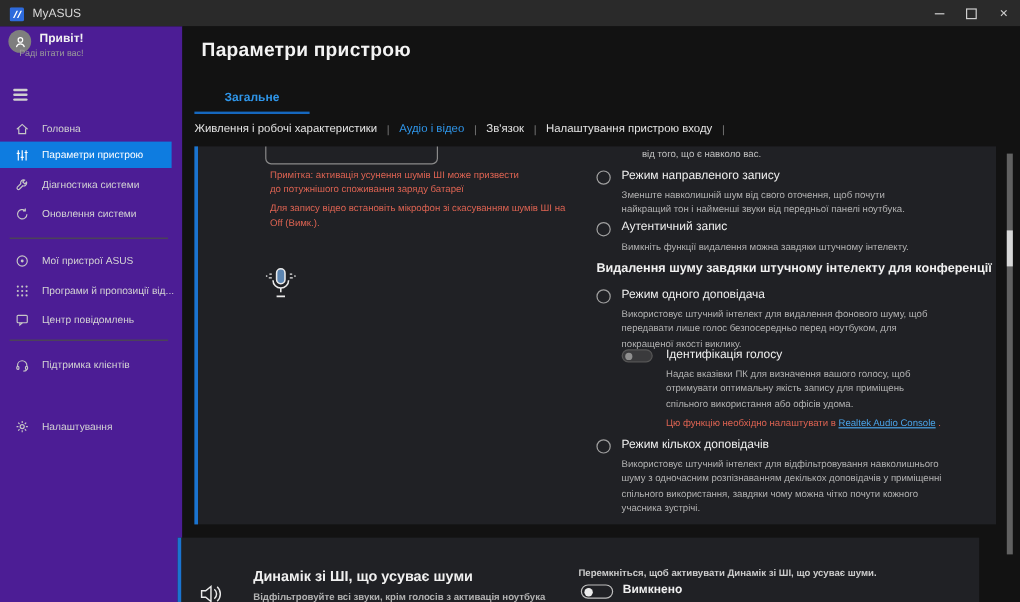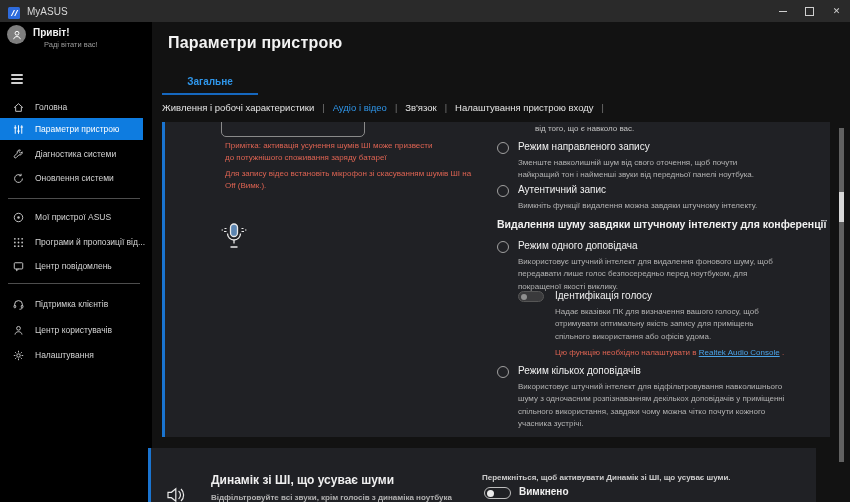--- a/index.html
+++ b/index.html
@@ -15,24 +15,24 @@
   .titlebar{left:0;top:0;width:850px;height:22px;background:#2a2a2a;display:flex;align-items:center;}
   .logo{width:12px;height:12px;margin-left:8px;flex:0 0 auto;}
   .app-title{margin-left:7px;font-size:10px;color:#d9d9d9;}
   .win-buttons{margin-left:auto;display:flex;height:22px;}
   .win-btn{width:27px;height:22px;display:flex;align-items:center;justify-content:center;color:#cfcfcf;}
   .glyph-min{width:8px;height:1px;background:#cfcfcf;display:block;}
   .glyph-max{width:7px;height:7px;border:1px solid #cfcfcf;display:block;}
   .glyph-close{font-size:9px;line-height:1;color:#cfcfcf;}
 
   
-  .sidebar{left:0;top:22px;width:152px;height:480px;background:#000000;}
+  .sidebar{left:0;top:22px;width:152px;height:480px;background:#4c1d95;}
   .avatar{left:7px;top:3px;width:19px;height:19px;border-radius:50%;background:#7e7e7e;display:flex;align-items:center;justify-content:center;}
   .greet-title{left:33px;top:5px;font-size:10px;font-weight:bold;color:#f2f2f2;}
-  .greet-sub{left:44px;top:18px;font-size:7.5px;color:#9b9b9b;}
+  .greet-sub{left:16px;top:18px;font-size:7.5px;color:#9b9b9b;}
   .hamburger{left:11px;top:52px;width:12px;height:10px;display:flex;flex-direction:column;justify-content:space-between;cursor:pointer;}
   .hamburger i{display:block;height:1.6px;background:#d0d0d0;border-radius:1px;}
   .nav-item{left:0;width:143px;height:20px;display:flex;align-items:center;padding-left:12px;box-sizing:border-box;color:#d4d4d4;cursor:pointer;}
   .nav-item .nav-icon{width:13px;height:13px;flex:0 0 auto;display:flex;align-items:center;color:#c6c6c6;}
   .nav-item .nav-label{margin-left:10px;font-size:8.5px;white-space:nowrap;}
   .nav-item.active{background:#0e7ce0;height:22px;color:#ffffff;}
   .nav-item.active .nav-icon{color:#ffffff;}
   .sb-divider{left:8px;width:132px;height:1px;background:#4d4d4d;}
 
   
@@ -198,29 +198,20 @@
     <span class="nav-icon">
         <svg viewBox="0 0 16 16" width="13" height="13" fill="none" stroke="currentColor" stroke-width="1.2">
           <path d="M3.2 9.6V8a4.8 4.8 0 0 1 9.6 0v1.6"></path>
           <rect x="2.5" y="8.9" width="2.1" height="3.2" rx="1"></rect>
           <rect x="11.4" y="8.9" width="2.1" height="3.2" rx="1"></rect>
           <path d="M12.4 12.2c0 1.2-1.6 1.7-3.2 1.7"></path>
         </svg>
       </span>
     <span class="nav-label">Підтримка клієнтів</span>
   </div>
-  <div class="abs nav-item" style="top:298px">
-    <span class="nav-icon">
-        <svg viewBox="0 0 16 16" width="13" height="13" fill="none" stroke="currentColor" stroke-width="1.2">
-          <circle cx="8" cy="5.3" r="2.3"></circle>
-          <path d="M3.7 13c.5-2.5 2.2-3.5 4.3-3.5s3.8 1 4.3 3.5"></path>
-        </svg>
-      </span>
-    <span class="nav-label">Центр користувачів</span>
-  </div>
   <div class="abs nav-item" style="top:323px">
     <span class="nav-icon">
         <svg viewBox="0 0 16 16" width="13" height="13" fill="none" stroke="currentColor" stroke-width="1.2">
           <circle cx="8" cy="8" r="2.1"></circle>
           <path d="M8 2.2v2M8 11.8v2M2.2 8h2M11.8 8h2M3.9 3.9l1.4 1.4M10.7 10.7l1.4 1.4M12.1 3.9l-1.4 1.4M5.3 10.7l-1.4 1.4"></path>
         </svg>
       </span>
     <span class="nav-label">Налаштування</span>
   </div>
 </div>
@@ -295,21 +286,21 @@
 </div>
 
 <div class="abs card card2">
   <div class="abs spk-icon-wrap">
     <svg viewBox="0 0 24 22" width="24" height="22" fill="none" stroke="#e9e9e9" stroke-width="1.2">
       <path d="M3 8.3h3.4L10.8 4.8v12.4L6.4 13.7H3z"></path>
       <path d="M13.6 7a5.2 5.2 0 0 1 0 8M16 5a8.2 8.2 0 0 1 0 12"></path>
     </svg>
   </div>
   <div class="abs spk-title">Динамік зі ШІ, що усуває шуми</div>
-  <div class="abs spk-desc">Відфільтровуйте всі звуки, крім голосів з динаміка ноутбука</div>
+  <div class="abs spk-desc">Відфільтровуйте всі звуки, крім голосів з активація ноутбука</div>
   <div class="abs spk-hint">Перемкніться, щоб активувати Динамік зі ШІ, що усуває шуми.</div>
   <span class="abs toggle-bright">
       <span class="knob"></span>
     </span>
   <div class="abs spk-state">Вимкнено</div>
 </div>
 
 <div class="abs scroll-track"></div>
 <div class="abs scroll-thumb"></div>
 

